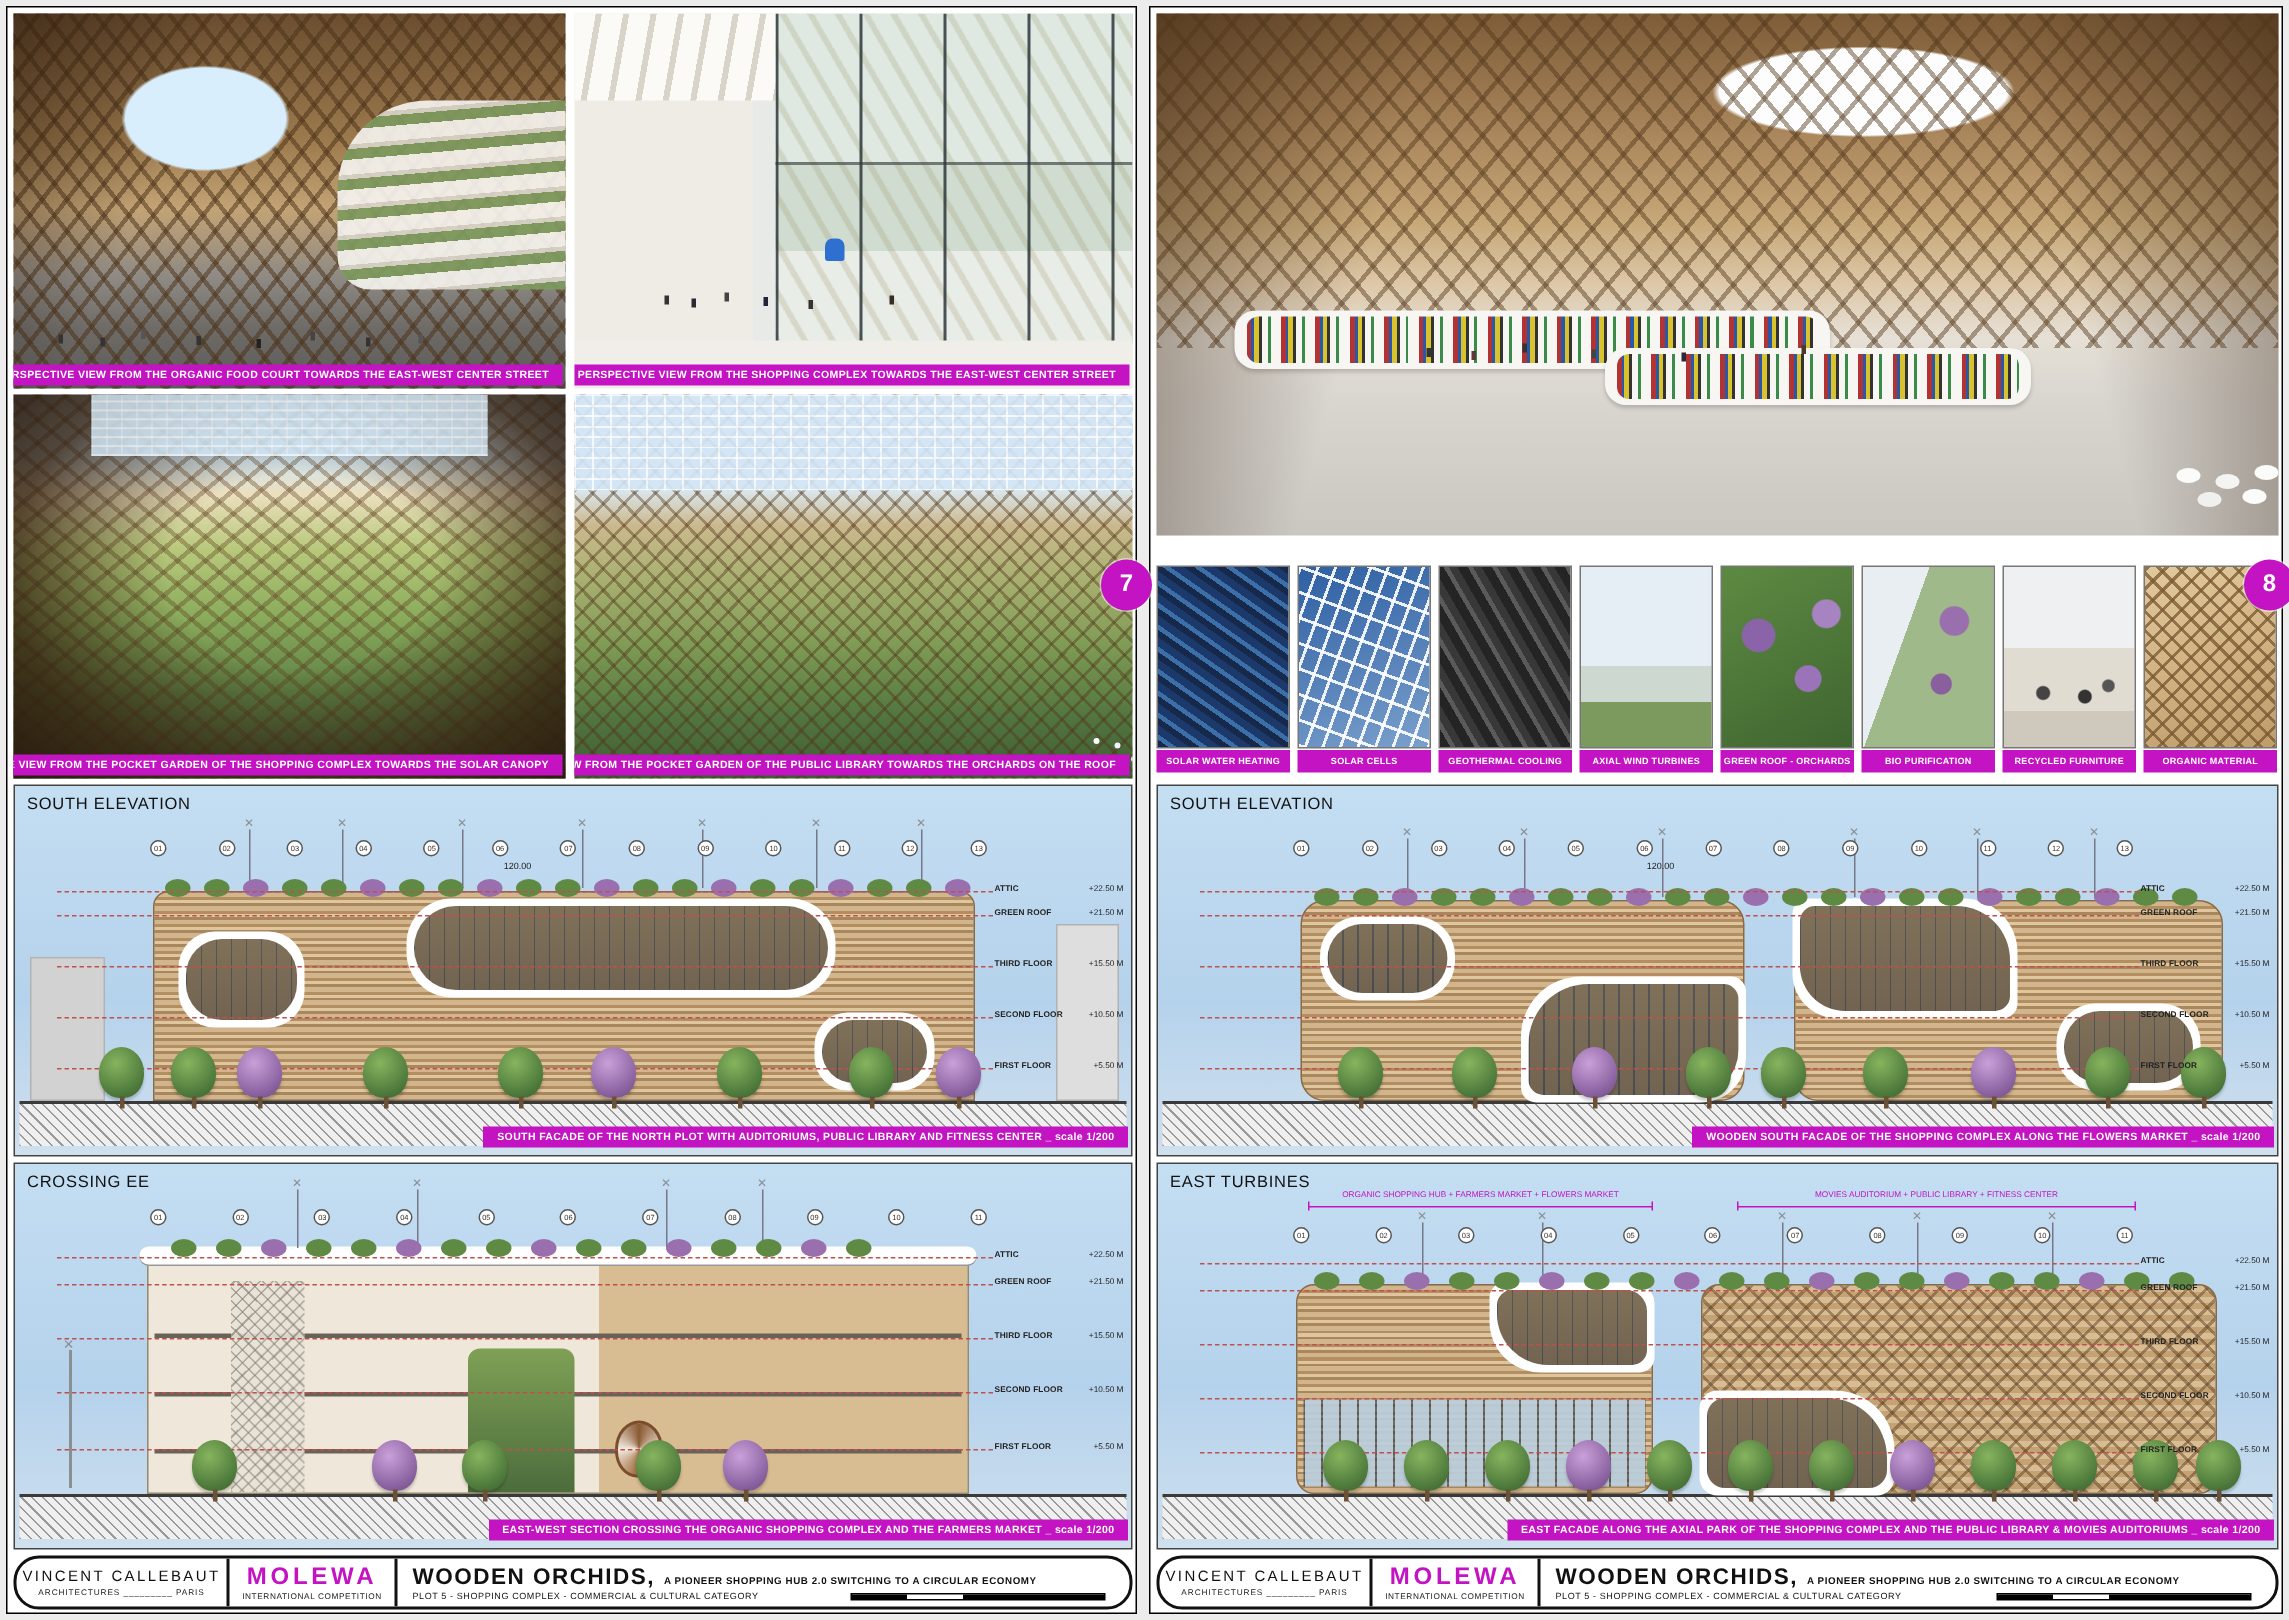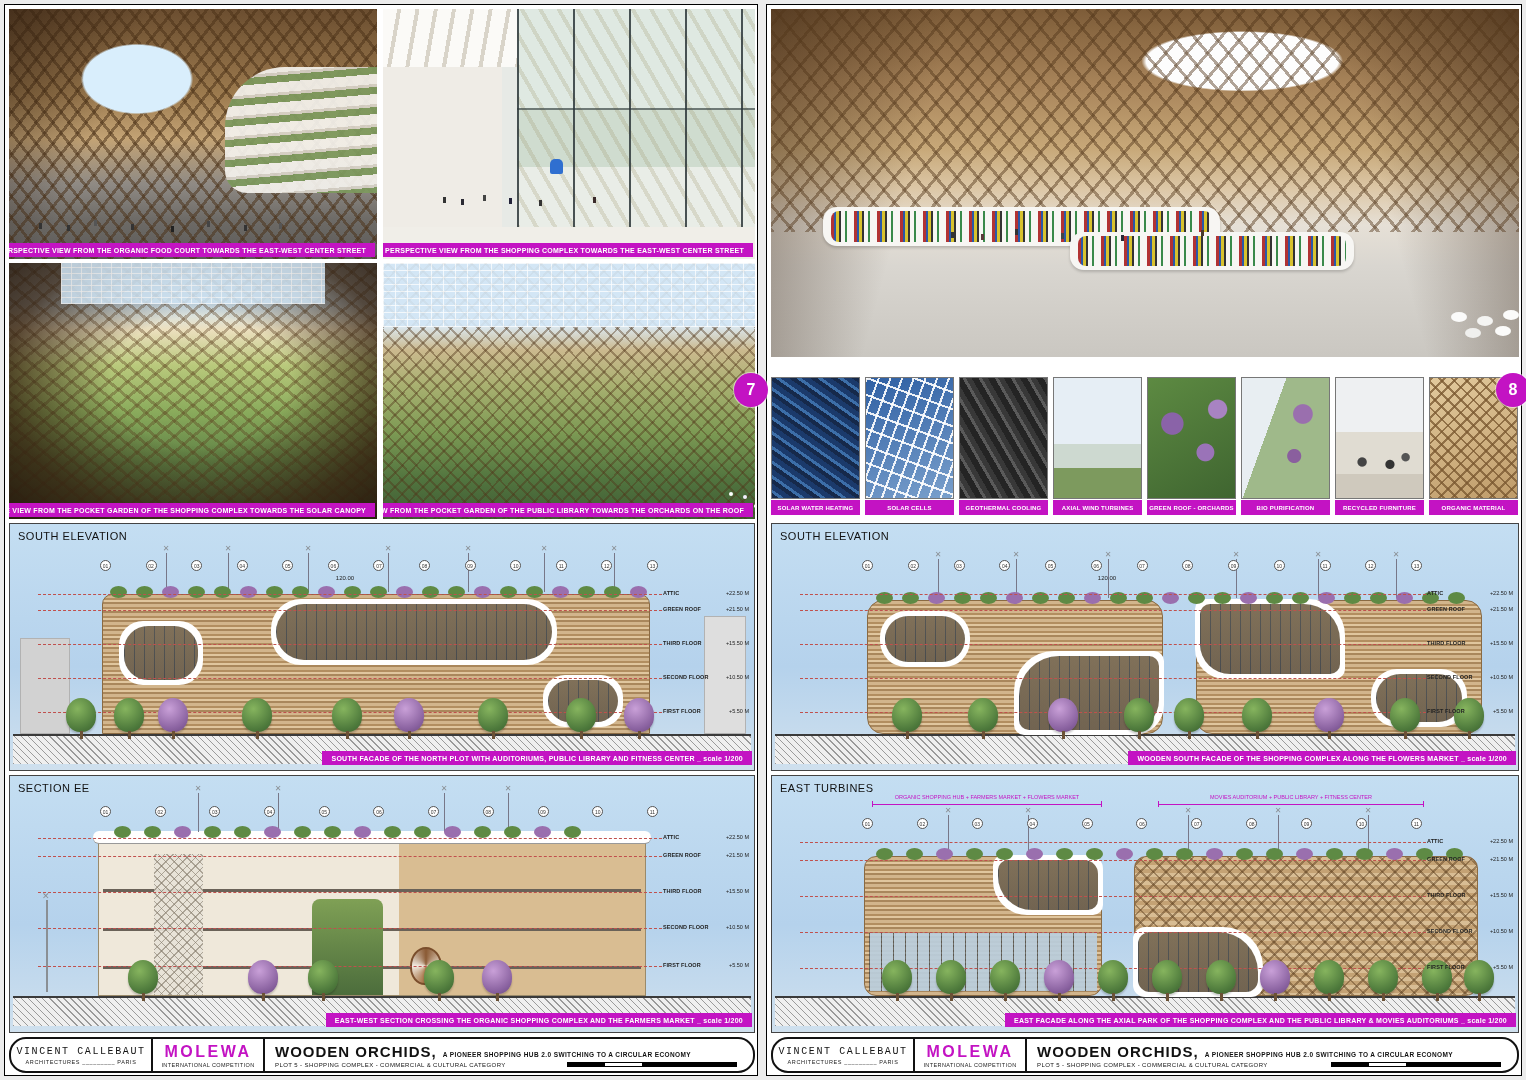--- a/index.html
+++ b/index.html
@@ -158,21 +158,21 @@
   
   .badge{position:absolute;left:729px;top:368px;width:34px;height:34px;border-radius:50%;
     background:var(--magenta);color:#fff;font-size:16px;font-weight:bold;display:flex;align-items:center;
     justify-content:center;z-index:20;box-shadow:0 0 0 1px rgba(255,255,255,.5);}
 
   
   .tblock{position:absolute;left:4px;top:1032px;height:36px;border:2px solid #111;border-radius:17px;
     display:flex;background:#fff;z-index:10;overflow:hidden;}
   .tb-c{display:flex;flex-direction:column;align-items:center;justify-content:center;}
   .tb-c1{width:142px;border-right:2px solid #111;}
-  .tb-c1 .l1{font-size:10px;letter-spacing:1.6px;white-space:nowrap;font-family:Liberation Mono, monospace;}
+  .tb-c1 .l1{font-size:10px;letter-spacing:1.6px;white-space:nowrap;}
   .tb-c1 .l2{font-size:5.5px;letter-spacing:.6px;margin-top:2px;color:#222;white-space:nowrap;}
   .tb-c2{width:112px;border-right:2px solid #111;}
   .tb-c2 .l1{font-size:16px;font-weight:bold;color:var(--magenta);letter-spacing:2.5px;white-space:nowrap;}
   .tb-c2 .l2{font-size:5.5px;letter-spacing:.4px;margin-top:1px;color:#222;white-space:nowrap;}
   .tb-c3{flex:1;padding:3px 16px 3px 10px;display:flex;flex-direction:column;justify-content:center;}
   .tb-row1{display:flex;align-items:baseline;gap:6px;white-space:nowrap;}
   .tb-title{font-size:15px;font-weight:bold;letter-spacing:1px;}
   .tb-sub{font-size:6.5px;font-weight:bold;letter-spacing:.4px;}
   .tb-row2{display:flex;justify-content:space-between;align-items:center;margin-top:2px;}
   .tb-cat{font-size:6px;letter-spacing:.4px;white-space:nowrap;}
@@ -303,21 +303,21 @@
         <div class="bush purple" style="left: 464px; top: 62px;"></div>
         <div class="bush" style="left: 490px; top: 62px;"></div>
         <div class="bush" style="left: 516px; top: 62px;"></div>
         <div class="bush purple" style="left: 542px; top: 62px;"></div>
         <div class="bush" style="left: 568px; top: 62px;"></div>
         <div class="bush" style="left: 594px; top: 62px;"></div>
         <div class="bush purple" style="left: 620px; top: 62px;"></div>
       </div>
 
     <div class="panel" id="p-l2" style="top:770px;width:746px;height:258px">
-      <div class="plabel">SECTION EE</div>
+      <div class="plabel">CROSSING EE</div>
       <div class="bubble-row" style="top:30px">
           <span class="bubble">01</span>
           <span class="bubble">02</span>
           <span class="bubble">03</span>
           <span class="bubble">04</span>
           <span class="bubble">05</span>
           <span class="bubble">06</span>
           <span class="bubble">07</span>
           <span class="bubble">08</span>
           <span class="bubble">09</span>

